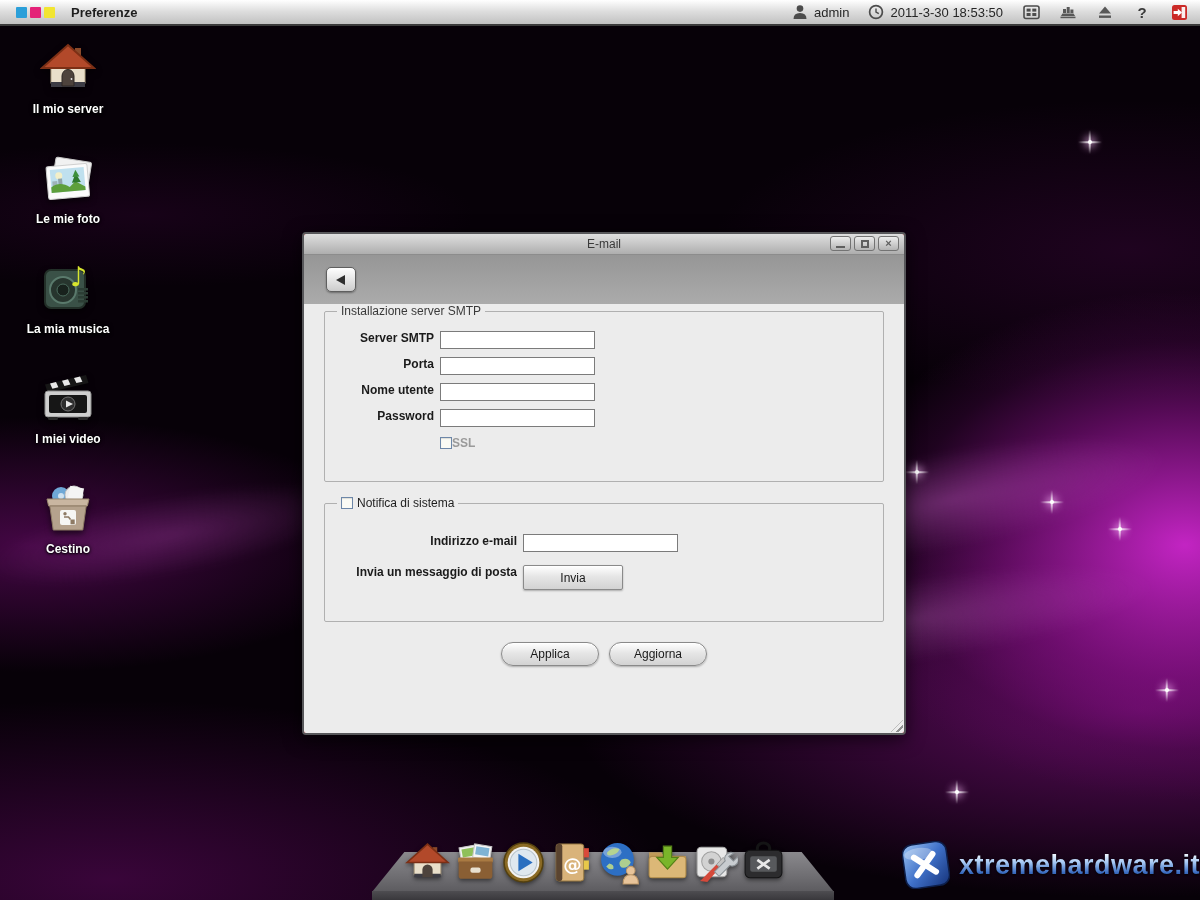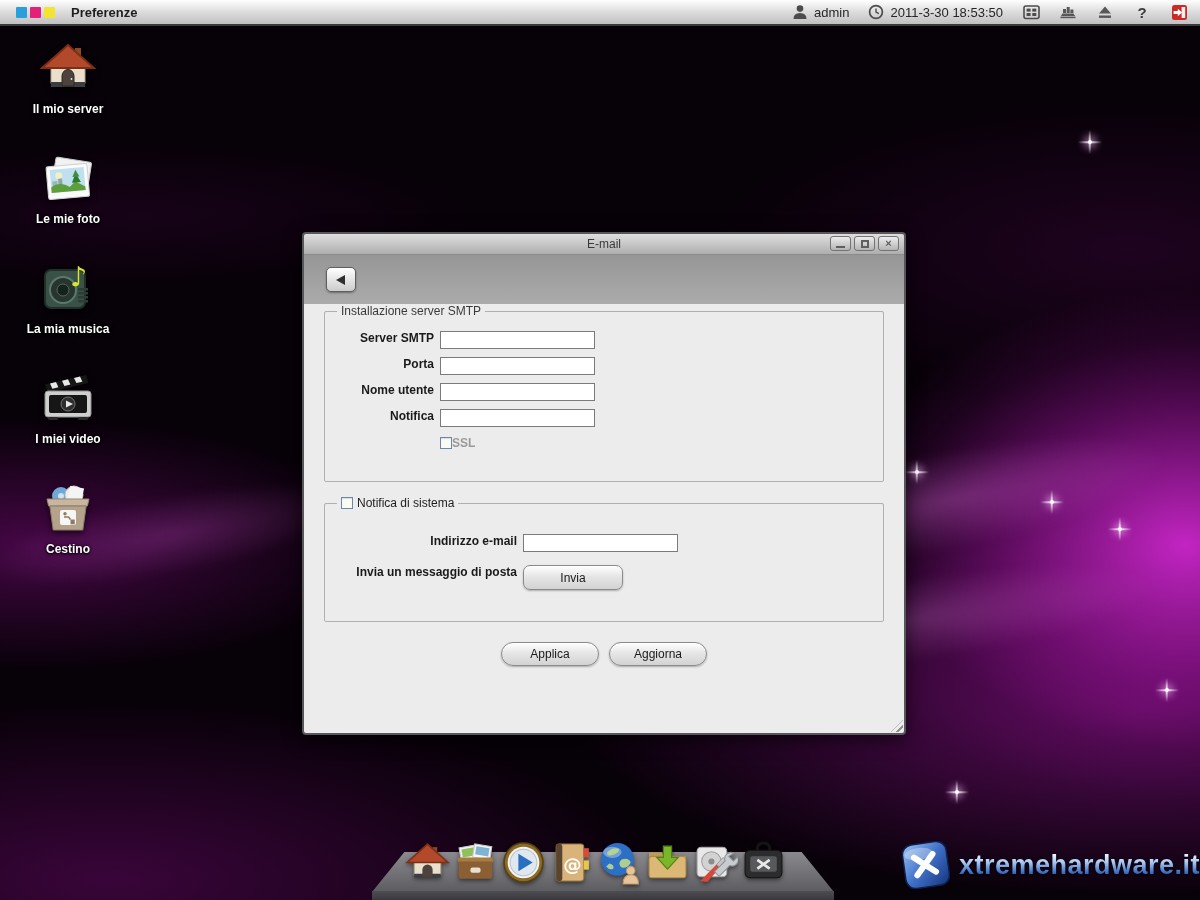--- a/index.html
+++ b/index.html
@@ -93,21 +93,21 @@
   .frow2.first { margin-top:24px; }
   .cb { width:12px; height:12px; border:1px solid #6d87a8; background:#fbfbf5;
     display:inline-block; cursor:pointer; box-shadow:inset 0 1px 1px rgba(0,0,0,0.12); }
   .ssl-row { display:flex; align-items:center; gap:0; margin-left:103px; margin-top:9px;font-weight:bold; }
   .ssl-label { font-size:12px; color:#9a9a9a; }
 
   .pill-btn { min-width:98px; height:24px; border:1px solid #8a8a8a; border-radius:12px;
     background:linear-gradient(#ffffff, #e6e6e6 45%, #d3d3d3);
     box-shadow:inset 0 1px 0 #fff, 0 1px 2px rgba(0,0,0,0.28);
     font-size:12px; color:#1a1a1a; font-family:inherit; cursor:pointer; }
-  .invia { width:100px; height:25px; border-radius:7px; }
+  .invia { width:100px; height:25px; border-radius:2px; }
   .actions { display:flex; justify-content:center; gap:10px; margin-top:20px; }
   .resize-grip { position:absolute; right:1px; bottom:1px; width:12px; height:12px; cursor:nwse-resize;
     background:repeating-linear-gradient(135deg, transparent 0 3px, #909090 3px 4.5px);
     clip-path:polygon(100% 0, 100% 100%, 0 100%); }
 
   
   .dock { position:absolute; left:0; right:0; bottom:0; height:95px; z-index:8; }
   .dock-platform { position:absolute; left:372px; bottom:8px; width:462px; height:40px;
     background:linear-gradient(#8a898d, #6d6c70 65%, #5c5b5f);
     clip-path:polygon(7% 0, 93% 0, 100% 100%, 0 100%); }
@@ -312,21 +312,21 @@
         </div>
         <div class="frow">
           <label>Porta</label>
           <input class="tinput" type="text" value="" style="">
         </div>
         <div class="frow">
           <label>Nome utente</label>
           <input class="tinput" type="text" value="" style="">
         </div>
         <div class="frow">
-          <label>Notifica</label>
+          <label>Password</label>
           <input class="tinput" type="text" value="" style="">
         </div>
         <div class="ssl-row">
           <span class="cb"></span>
           <span class="ssl-label">SSL</span>
         </div>
       </fieldset>
 
       <fieldset class="fs2">
         <legend class="leg2">

